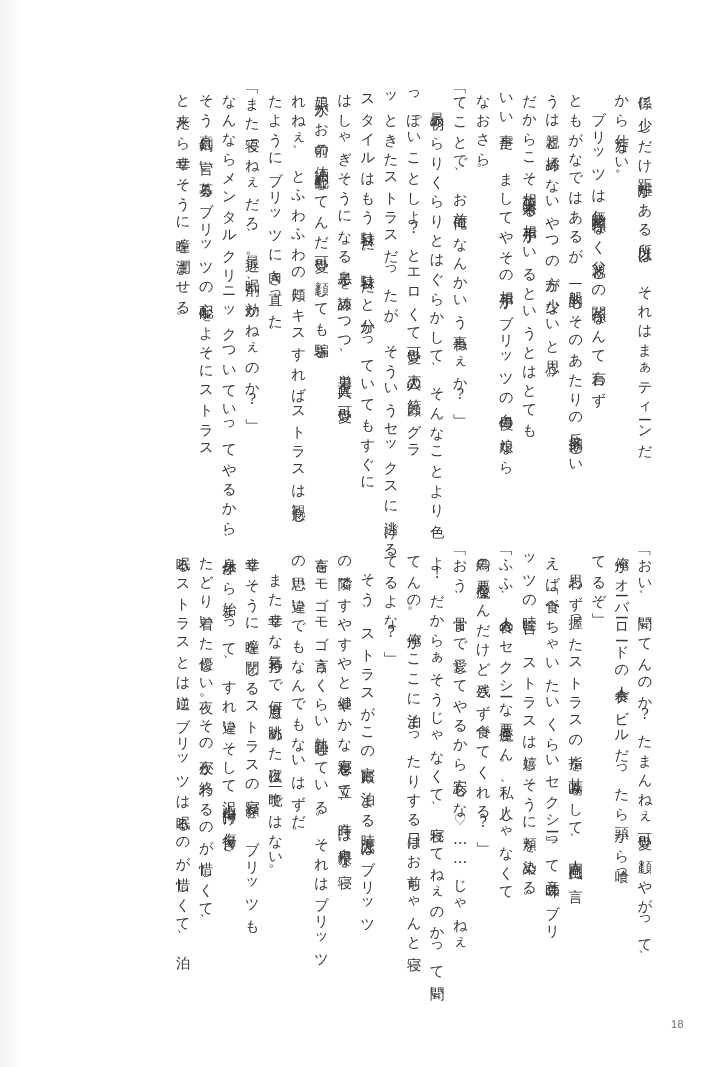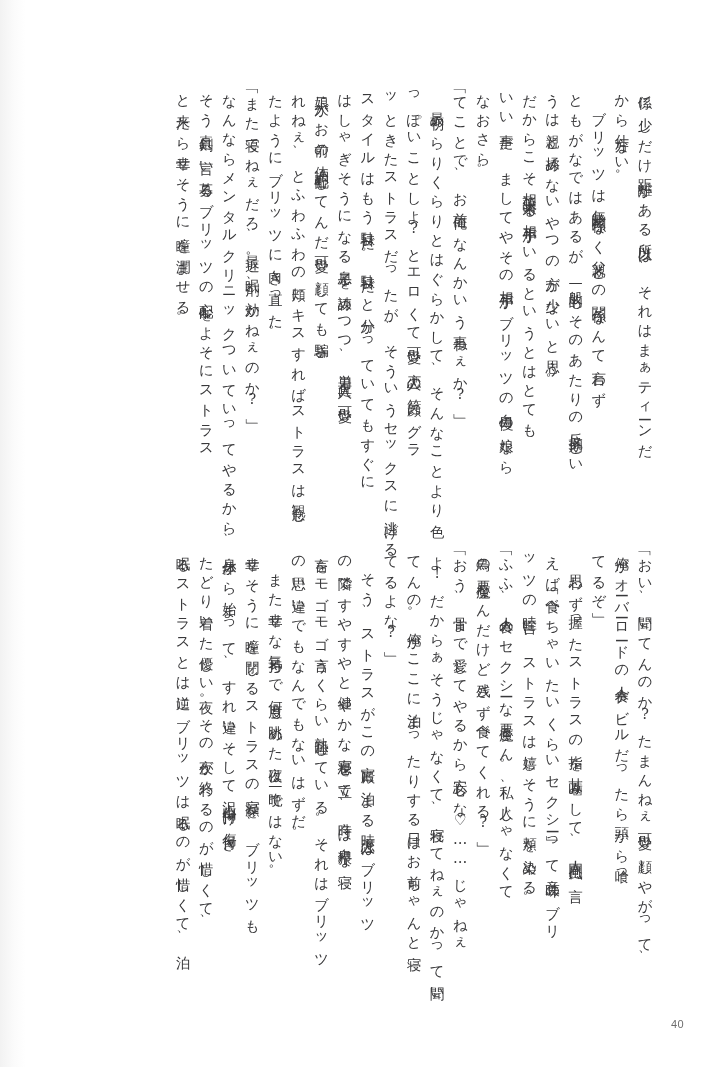--- a/index.html
+++ b/index.html
@@ -132,15 +132,15 @@
       <div class="vcolumn">の隣ですやすやと健やかな寝息を立て、時々は卑猥な寝</div>
       <div class="vcolumn">言をモゴモゴ言うくらい熟睡している。それはブリッツ</div>
       <div class="vcolumn">の思い違いでもなんでもないはずだ。</div>
       <div class="vcolumn indent">また幸せな気持ちで何度も眺めた夜は一晩ではない。</div>
       <div class="vcolumn">幸せそうに瞳を閉じるストラスの寝顔を、ブリッツも</div>
       <div class="vcolumn">身体から始まって、すれ違いそして沢山傷付け傷付き</div>
       <div class="vcolumn">たどり着いた優しい夜。その夜が終わるのが惜しくて、</div>
       <div class="vcolumn">眠るストラスとは逆にブリッツは眠るのが惜しくて、泊</div>
     </div>
 
-  <div class="page-number">40</div>
+  <div class="page-number">18</div>
 
 </div>
 
 </body></html>

